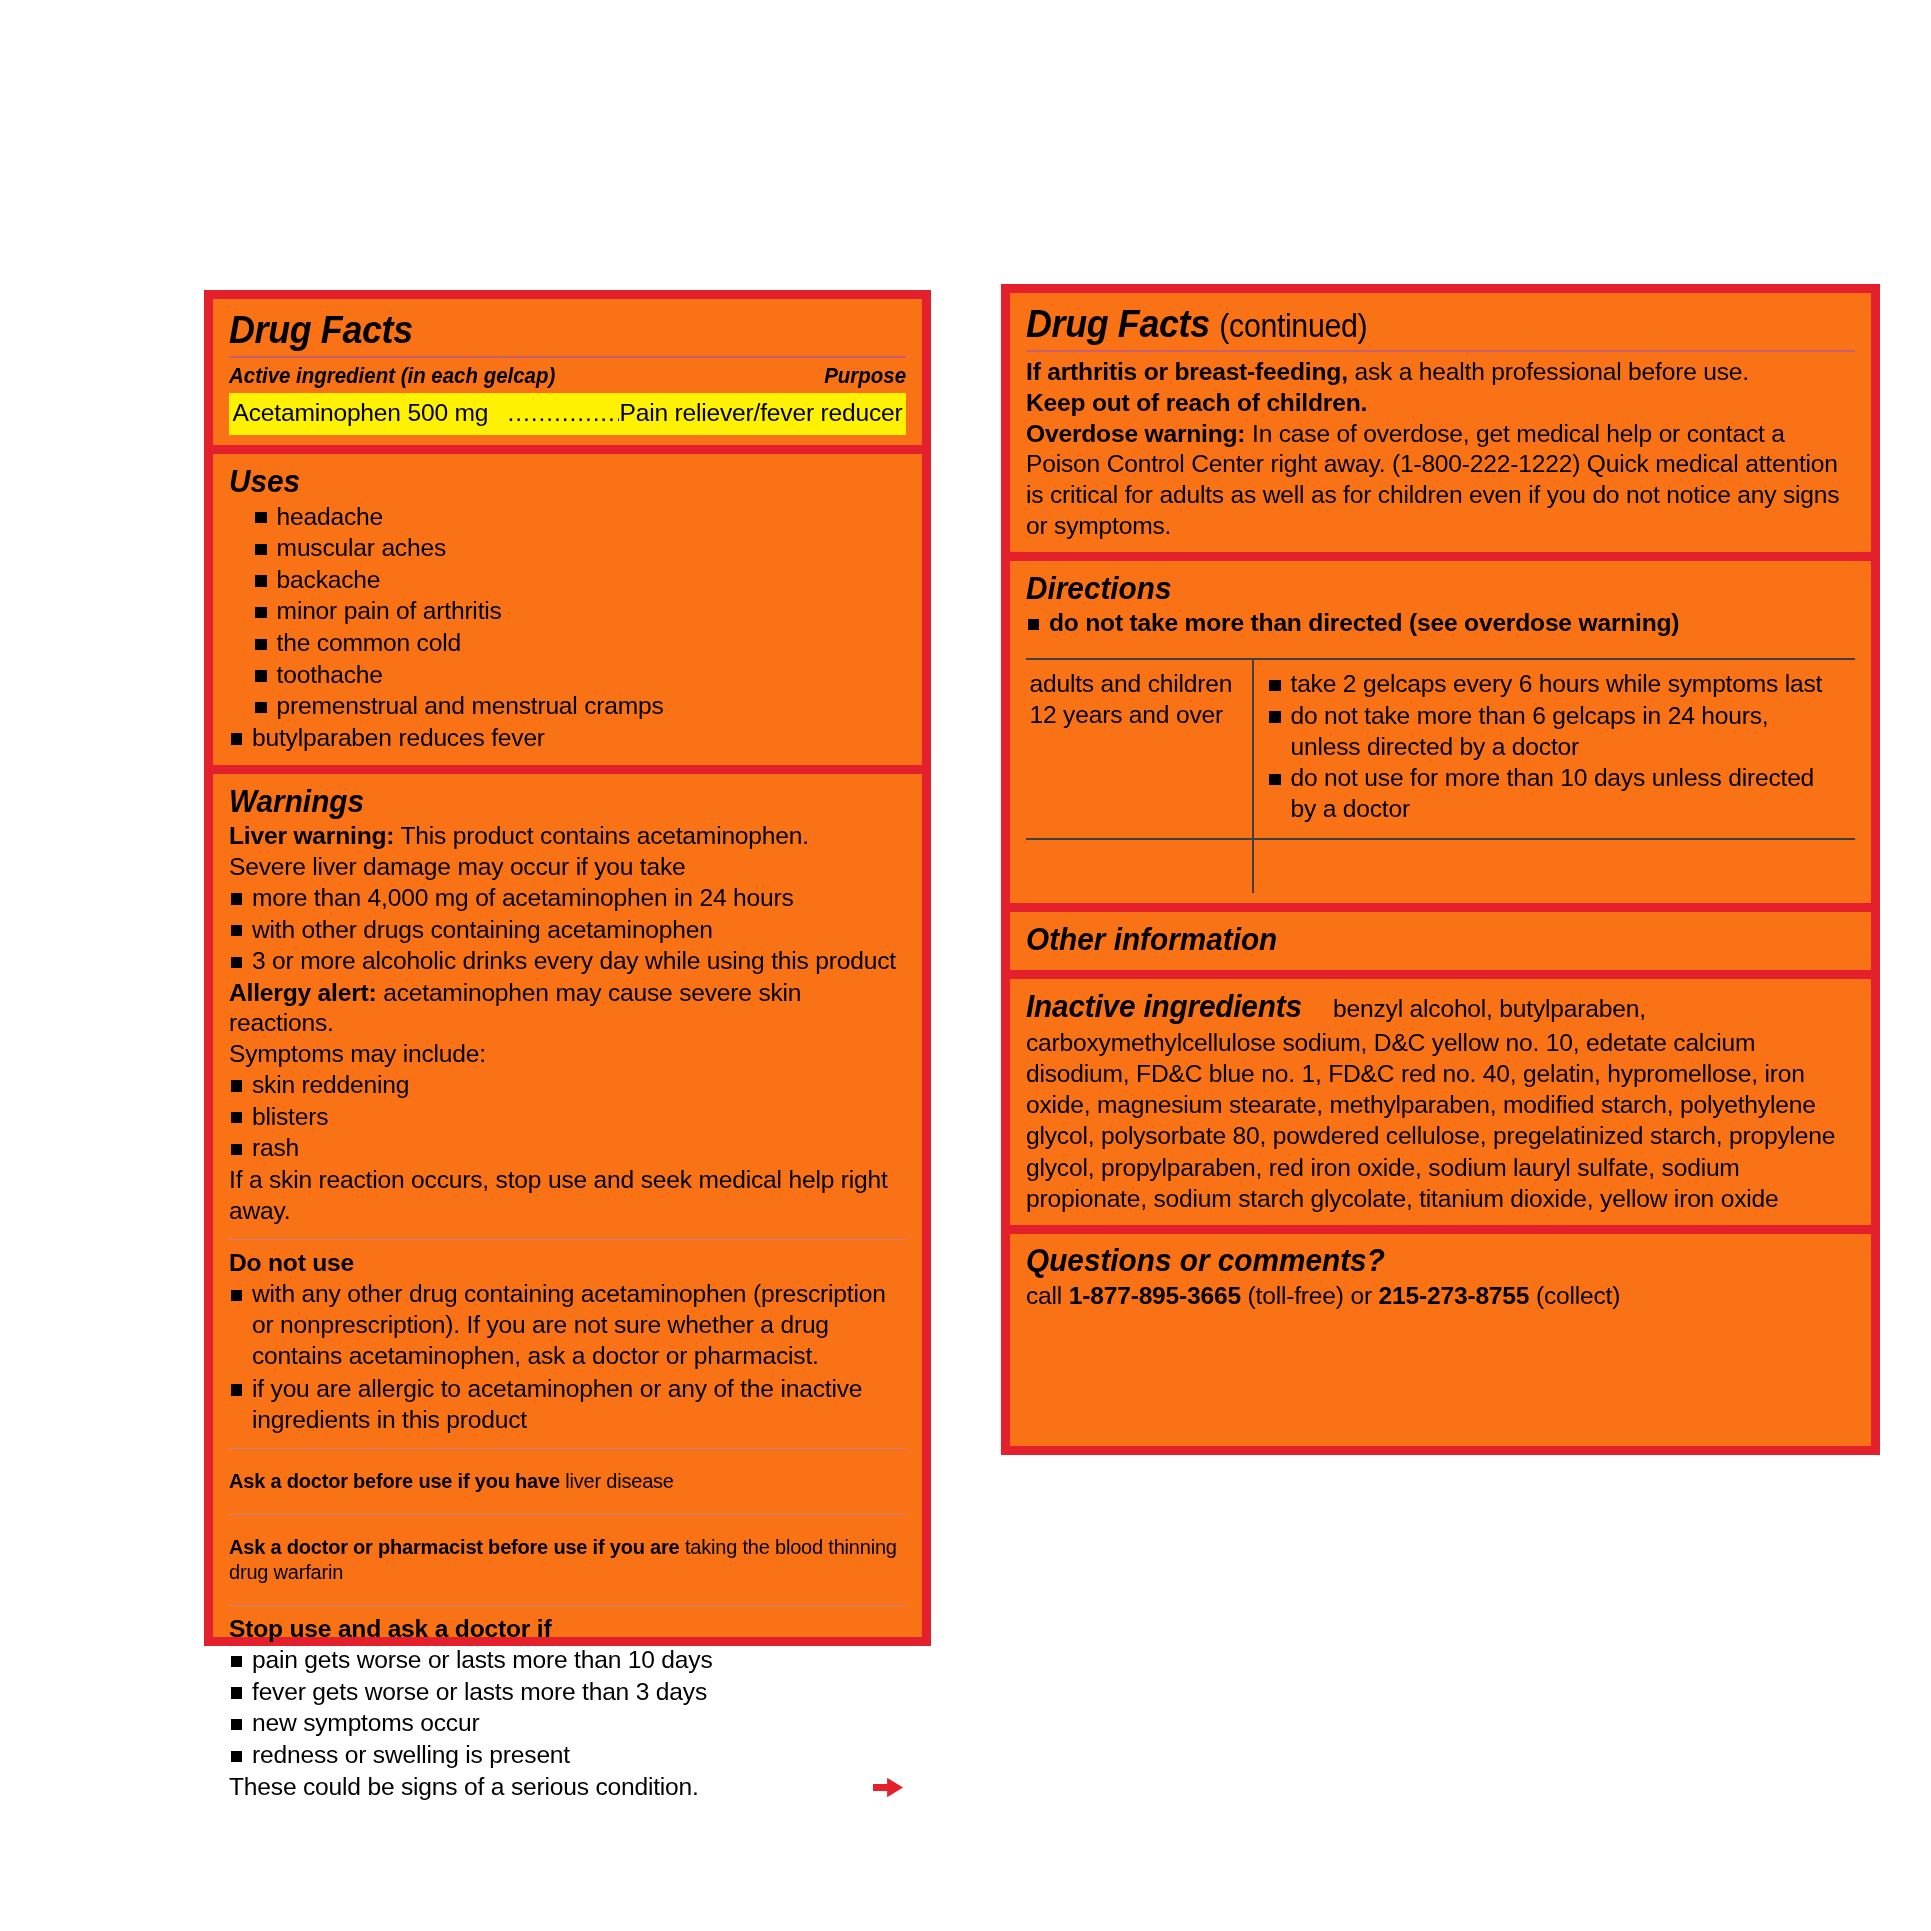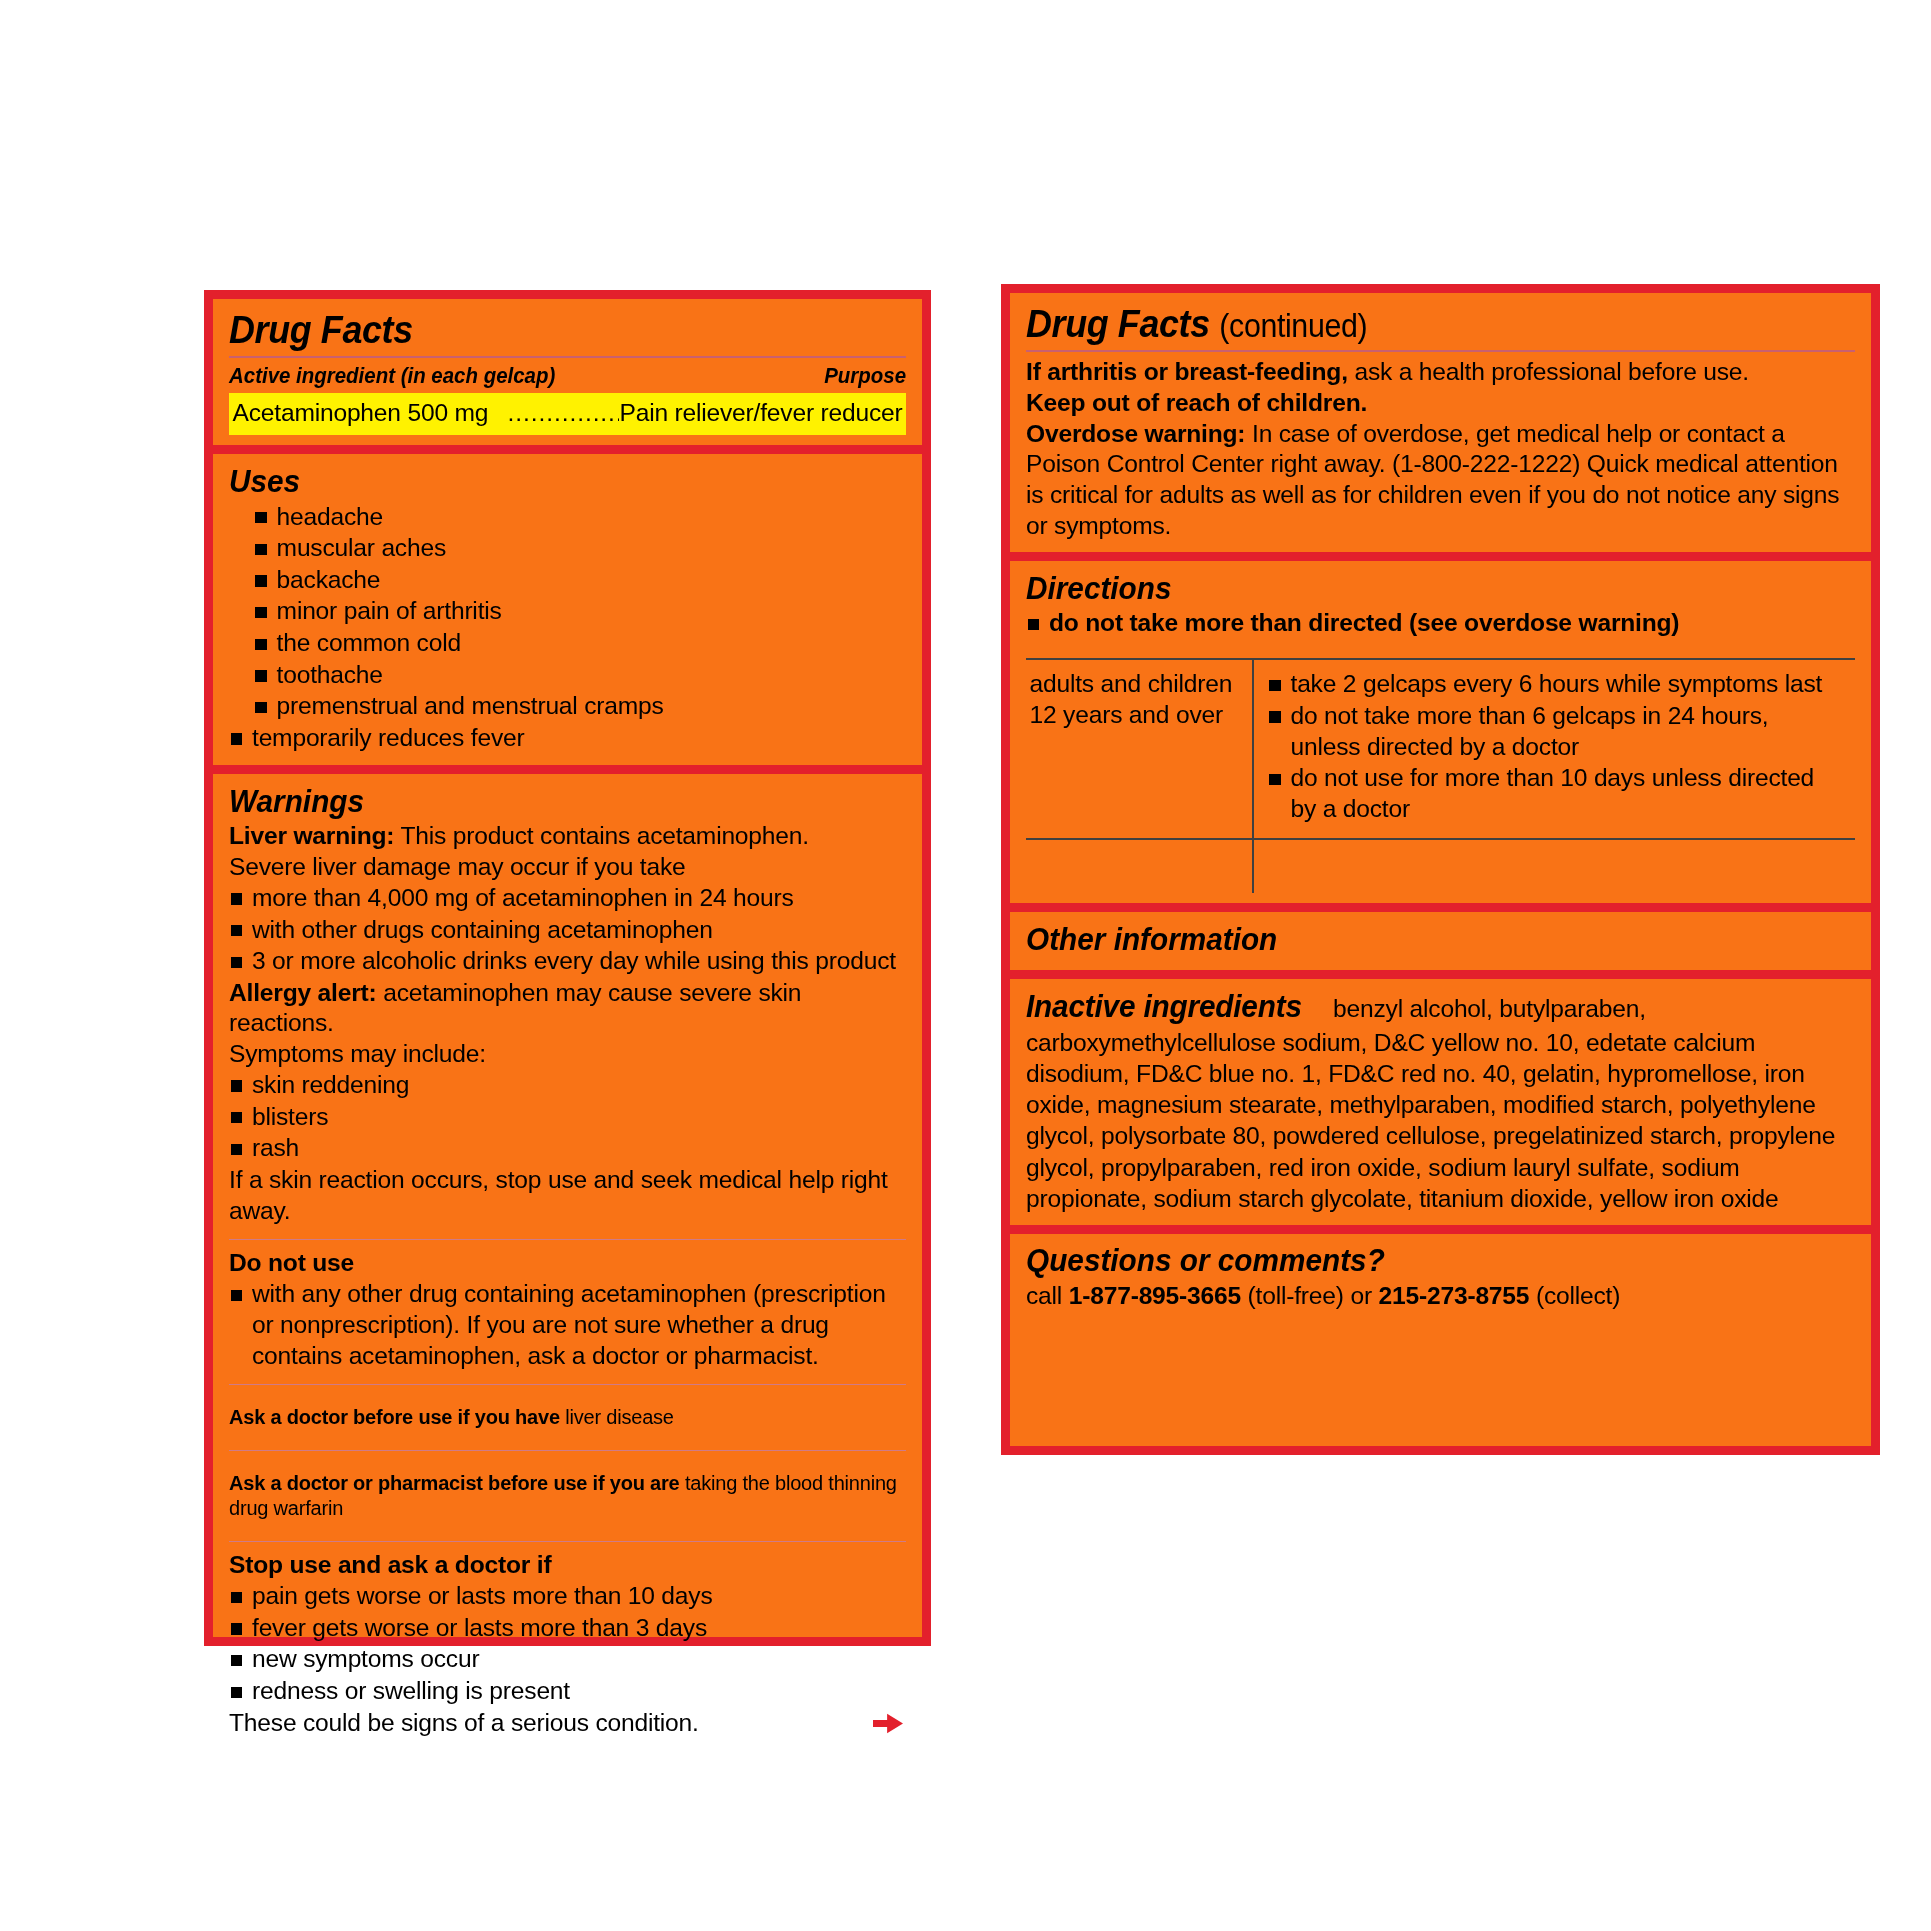--- a/index.html
+++ b/index.html
@@ -219,21 +219,21 @@
       <ul class="bl sub">
         <li>headache</li>
         <li>muscular aches</li>
         <li>backache</li>
         <li>minor pain of arthritis</li>
         <li>the common cold</li>
         <li>toothache</li>
         <li>premenstrual and menstrual cramps</li>
       </ul>
       <ul class="bl">
-        <li>temporarily reduces fever</li>
+        <li>butylparaben reduces fever</li>
       </ul>
     </div>
 
     <div class="block">
       <div class="sec-head">Warnings</div>
 
       <p class="body"><span class="bold">Liver warning:</span><span> This product contains acetaminophen.</span></p>
       <p class="body">Severe liver damage may occur if you take</p>
       <ul class="bl">
         <li>more than 4,000 mg of acetaminophen in 24 hours</li>
@@ -248,20 +248,21 @@
         <li>blisters</li>
         <li>rash</li>
       </ul>
       <p class="body">If a skin reaction occurs, stop use and seek medical help right away.</p>
 
       <hr class="hrule thin">
 
       <p class="body bold">Do not use</p>
       <ul class="bl tight">
         <li>with any other drug containing acetaminophen (prescription or nonprescription). If you are not sure whether a drug contains acetaminophen, ask a doctor or pharmacist.</li>
+        <li>if you are allergic to acetaminophen or any of the inactive ingredients in this product</li>
       </ul>
 
       <hr class="hrule thin">
 
       <p class="sec-inline-head"><span class="lead">Ask a doctor before use if you have</span><span> liver disease</span></p>
 
       <hr class="hrule thin">
 
       <p class="sec-inline-head"><span class="lead">Ask a doctor or pharmacist before use if you are</span><span> taking the blood thinning drug warfarin</span></p>
 

